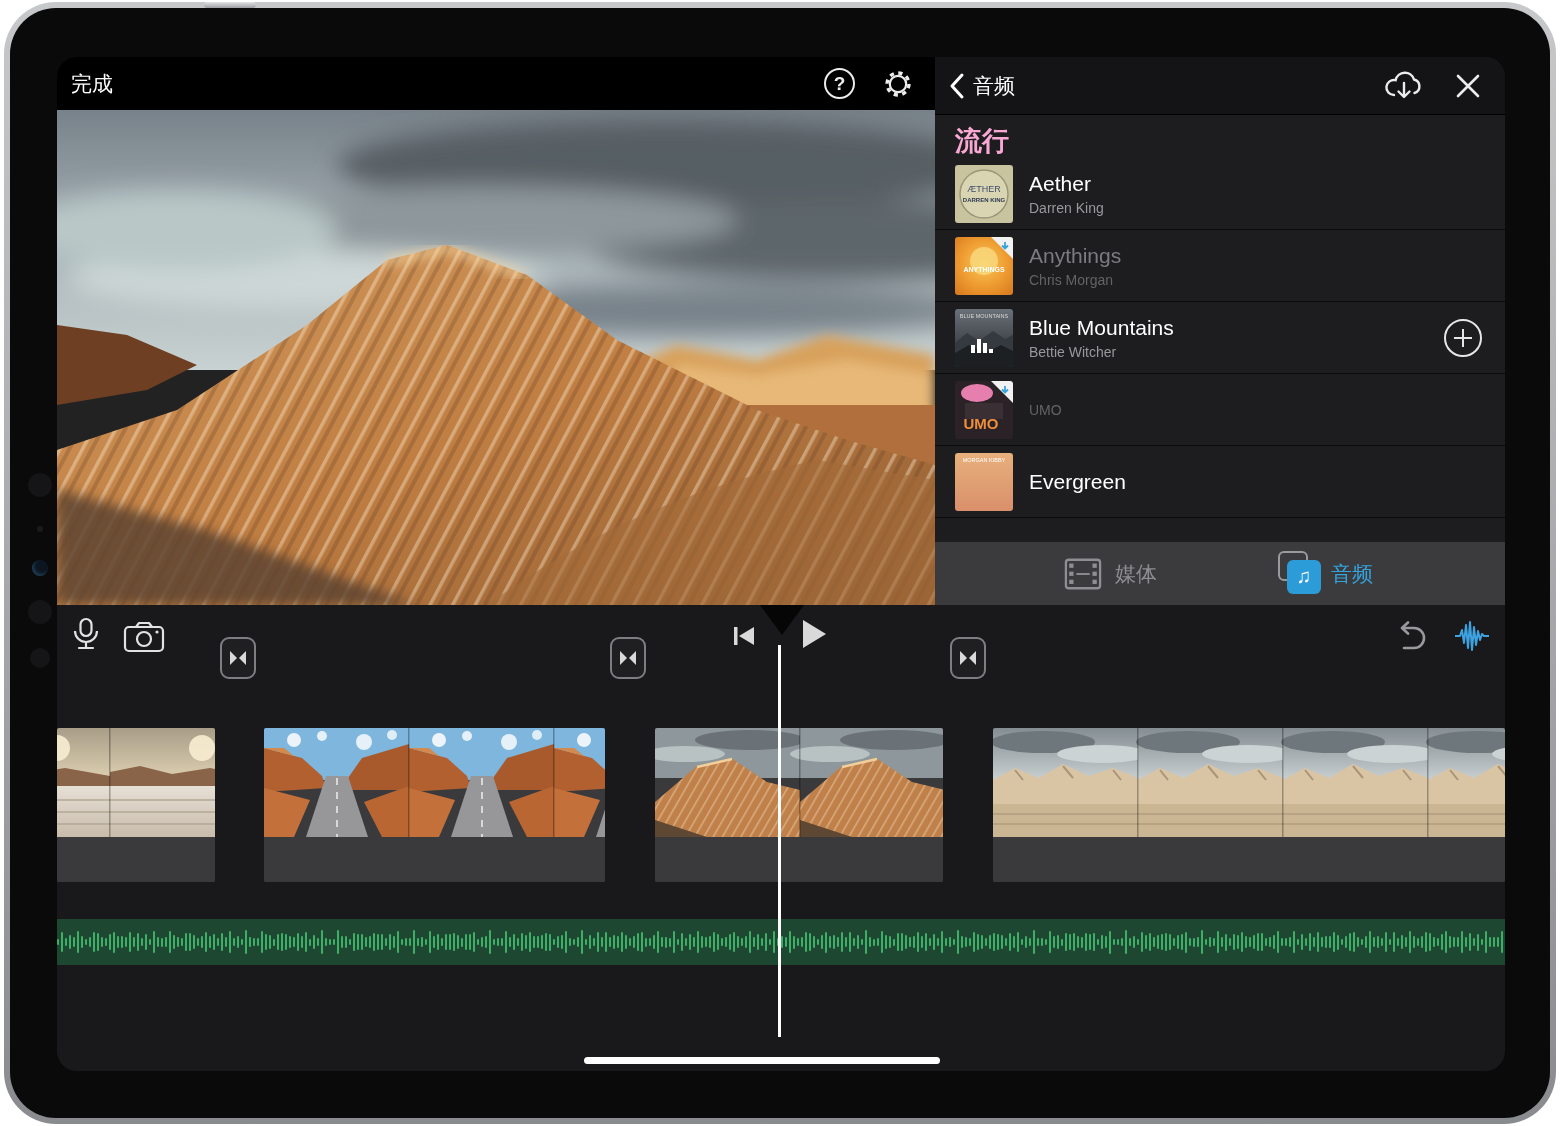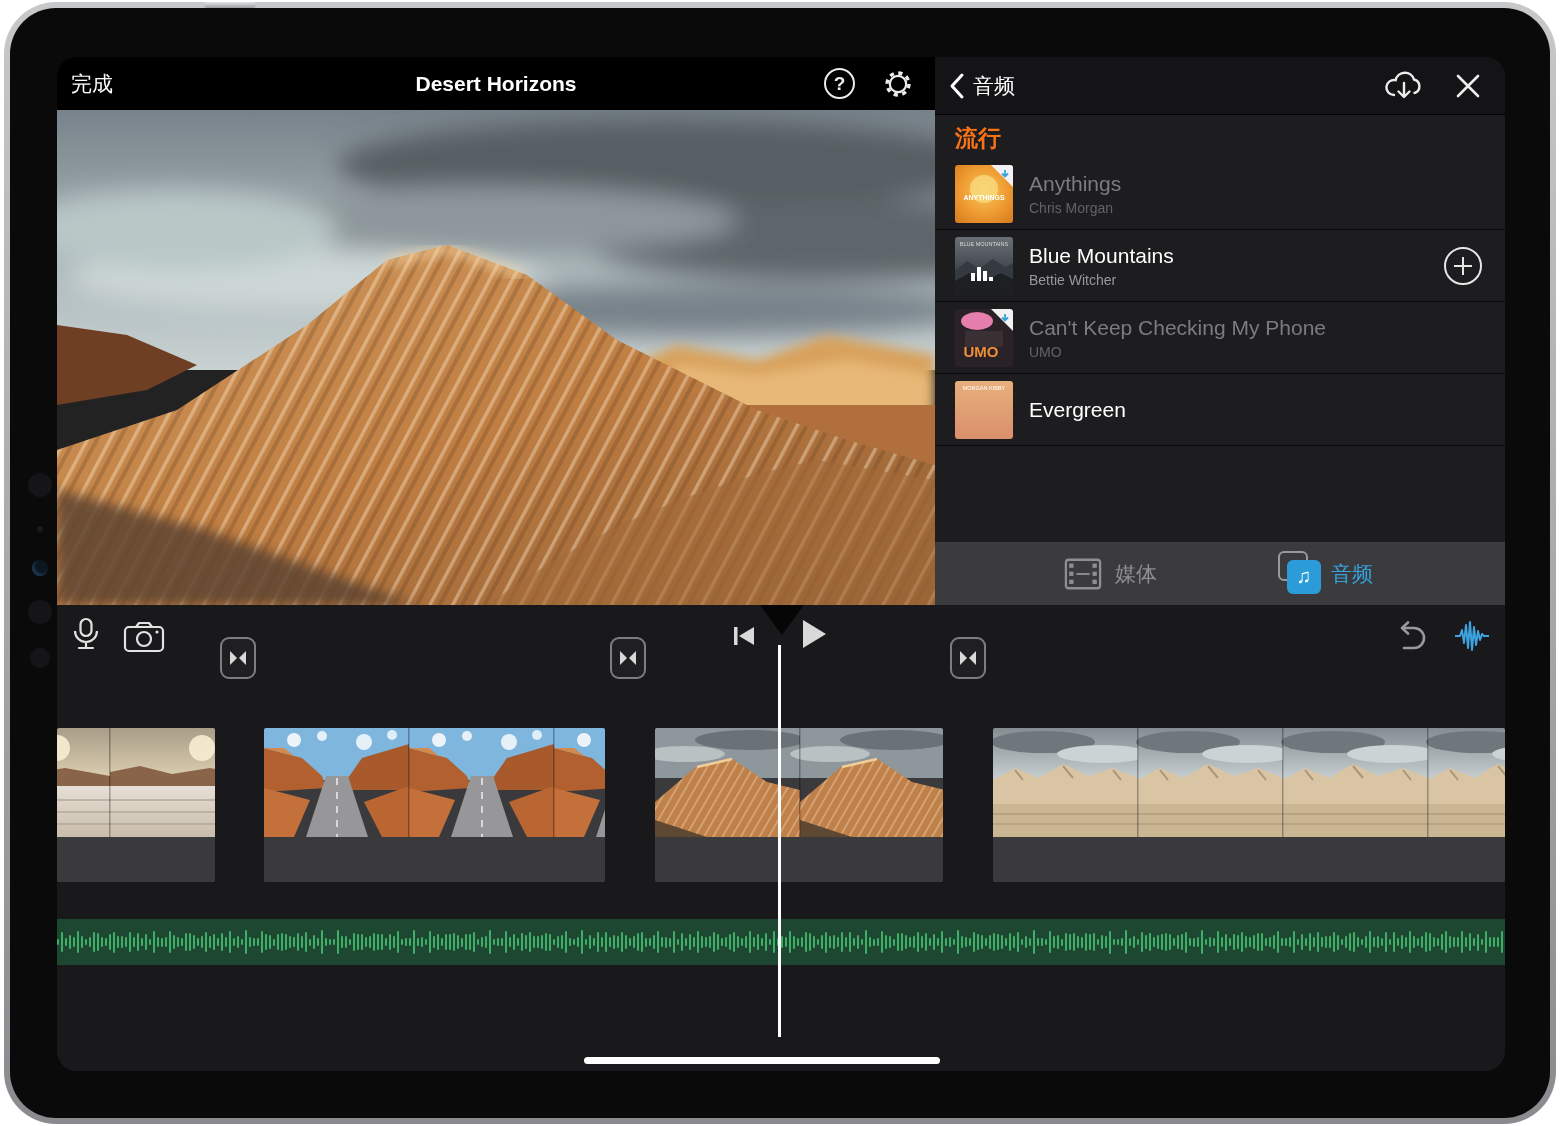--- a/index.html
+++ b/index.html
@@ -41,21 +41,21 @@
 
   
   .panel { position:absolute; left:878px; top:0; width:570px; height:548px; background:#1d1d1f; }
   .panel-header { position:absolute; left:0; top:0; width:100%; height:58px; background:#141416;
                   border-bottom:1px solid #000; display:flex; align-items:center; }
   .back-group { position:absolute; left:14px; display:flex; align-items:center; gap:8px; color:#fff; }
   .back-label { font-size:21px; color:#fff; }
   .panel-title { position:absolute; width:100%; text-align:center; color:#fff; font-size:21px; font-weight:700; }
   .panel-header-icons { position:absolute; right:24px; display:flex; gap:30px; align-items:center; }
 
-  .section-header { position:absolute; left:20px; top:66px; color:#f97316; font-size:23px; font-weight:700; }
+  .section-header { position:absolute; left:20px; top:66px; color:#f9a8d4; font-size:27px; font-weight:700; }
 
   .song-list { position:absolute; left:0; top:101px; width:100%; height:447px; overflow:hidden; }
   .song-row { position:relative; height:72px; display:flex; align-items:center; padding-left:20px;
               border-bottom:1px solid #0a0a0a; }
   .art { width:58px; height:58px; border-radius:3px; overflow:hidden; position:relative; flex:0 0 auto; }
   .song-meta { margin-left:16px; display:flex; flex-direction:column; gap:4px; }
   .song-title { color:#fff; font-size:21px; }
   .song-artist { color:#98989d; font-size:14px; }
   .song-row.dimmed .song-title { color:#7c7c80; }
   .song-row.dimmed .song-artist { color:#636366; }
@@ -129,21 +129,20 @@
       <div class="sensor lens"></div>
       <div class="sensor cam2"></div>
       <div class="sensor cam3"></div>
     </div>
   </div>
 
   <div class="screen">
 
     <div class="top-bar">
       <div class="done-btn">完成</div>
-      <div class="project-title">Desert Horizons</div>
       <div class="topbar-right">
         <div class="help-circle">?</div>
         <svg width="34" height="34" viewBox="0 0 34 34">
           <circle cx="17" cy="17" r="11" fill="none" stroke="#ececec" stroke-width="3.4" stroke-dasharray="4.2 4.43"></circle>
           <circle cx="17" cy="17" r="8.2" fill="none" stroke="#ececec" stroke-width="2.2"></circle>
         </svg>
       </div>
     </div>
 
     <div class="preview">
@@ -192,20 +191,34 @@
         <path d="M430 495 C520 430 620 380 760 350 L878 370 L878 495 Z" fill="#a36a39" opacity="0.6"></path>
       </svg>
     </div>
 
     <div class="panel">
 
       <div class="section-header">流行</div>
 
       <div class="song-list">
 
+        <div class="song-row">
+          <div class="art">
+            <svg width="58" height="58" viewBox="0 0 58 58">
+              <rect width="58" height="58" fill="#c9c4a0"></rect>
+              <circle cx="29" cy="29" r="24" fill="#d9d4b2" stroke="#9b9678" stroke-width="1.5"></circle>
+              <text x="29" y="27" text-anchor="middle" font-size="9" fill="#40506b">ÆTHER</text>
+              <text x="29" y="37" text-anchor="middle" font-size="6" font-weight="bold" fill="#2c3a52">DARREN KING</text>
+            </svg>
+          </div>
+          <div class="song-meta">
+            <div class="song-title">Aether</div>
+            <div class="song-artist">Darren King</div>
+          </div>
+        </div>
 
         <div class="song-row dimmed">
           <div class="art">
             <svg width="58" height="58" viewBox="0 0 58 58">
               <defs>
                   <radialGradient id="anyG" cx="0.5" cy="0.45" r="0.7">
                 <stop offset="0" stop-color="#f7c75a"></stop>
                     <stop offset="0.55" stop-color="#ef9d33"></stop>
                 <stop offset="1" stop-color="#d97c1f"></stop>
                   </radialGradient>
@@ -264,21 +277,20 @@
               <ellipse cx="22" cy="12" rx="16" ry="9" fill="#e77fae"></ellipse>
               <rect x="10" y="22" width="38" height="16" fill="#3a3034"></rect>
               <text x="26" y="48" text-anchor="middle" font-size="15" font-weight="bold" fill="#ef8f3a">UMO</text>
             </svg>
             <svg class="dl-corner" width="22" height="22" viewBox="0 0 22 22">
               <path d="M0 0 L22 0 L22 22 Z" fill="#f2f2f2"></path>
               <path d="M14 5 v6 M11 8.5 l3 3 l3-3" stroke="#35a3dc" stroke-width="1.8" fill="none"></path>
             </svg>
           </div>
           <div class="song-meta">
-            <div class="song-title">Can't Keep Checking My Phone</div>
             <div class="song-artist">UMO</div>
           </div>
         </div>
 
         <div class="song-row">
           <div class="art">
             <svg width="58" height="58" viewBox="0 0 58 58">
               <defs>
                   <linearGradient id="evG" x1="0" y1="0" x2="0" y2="1">
                 <stop offset="0" stop-color="#e8b07c"></stop>

